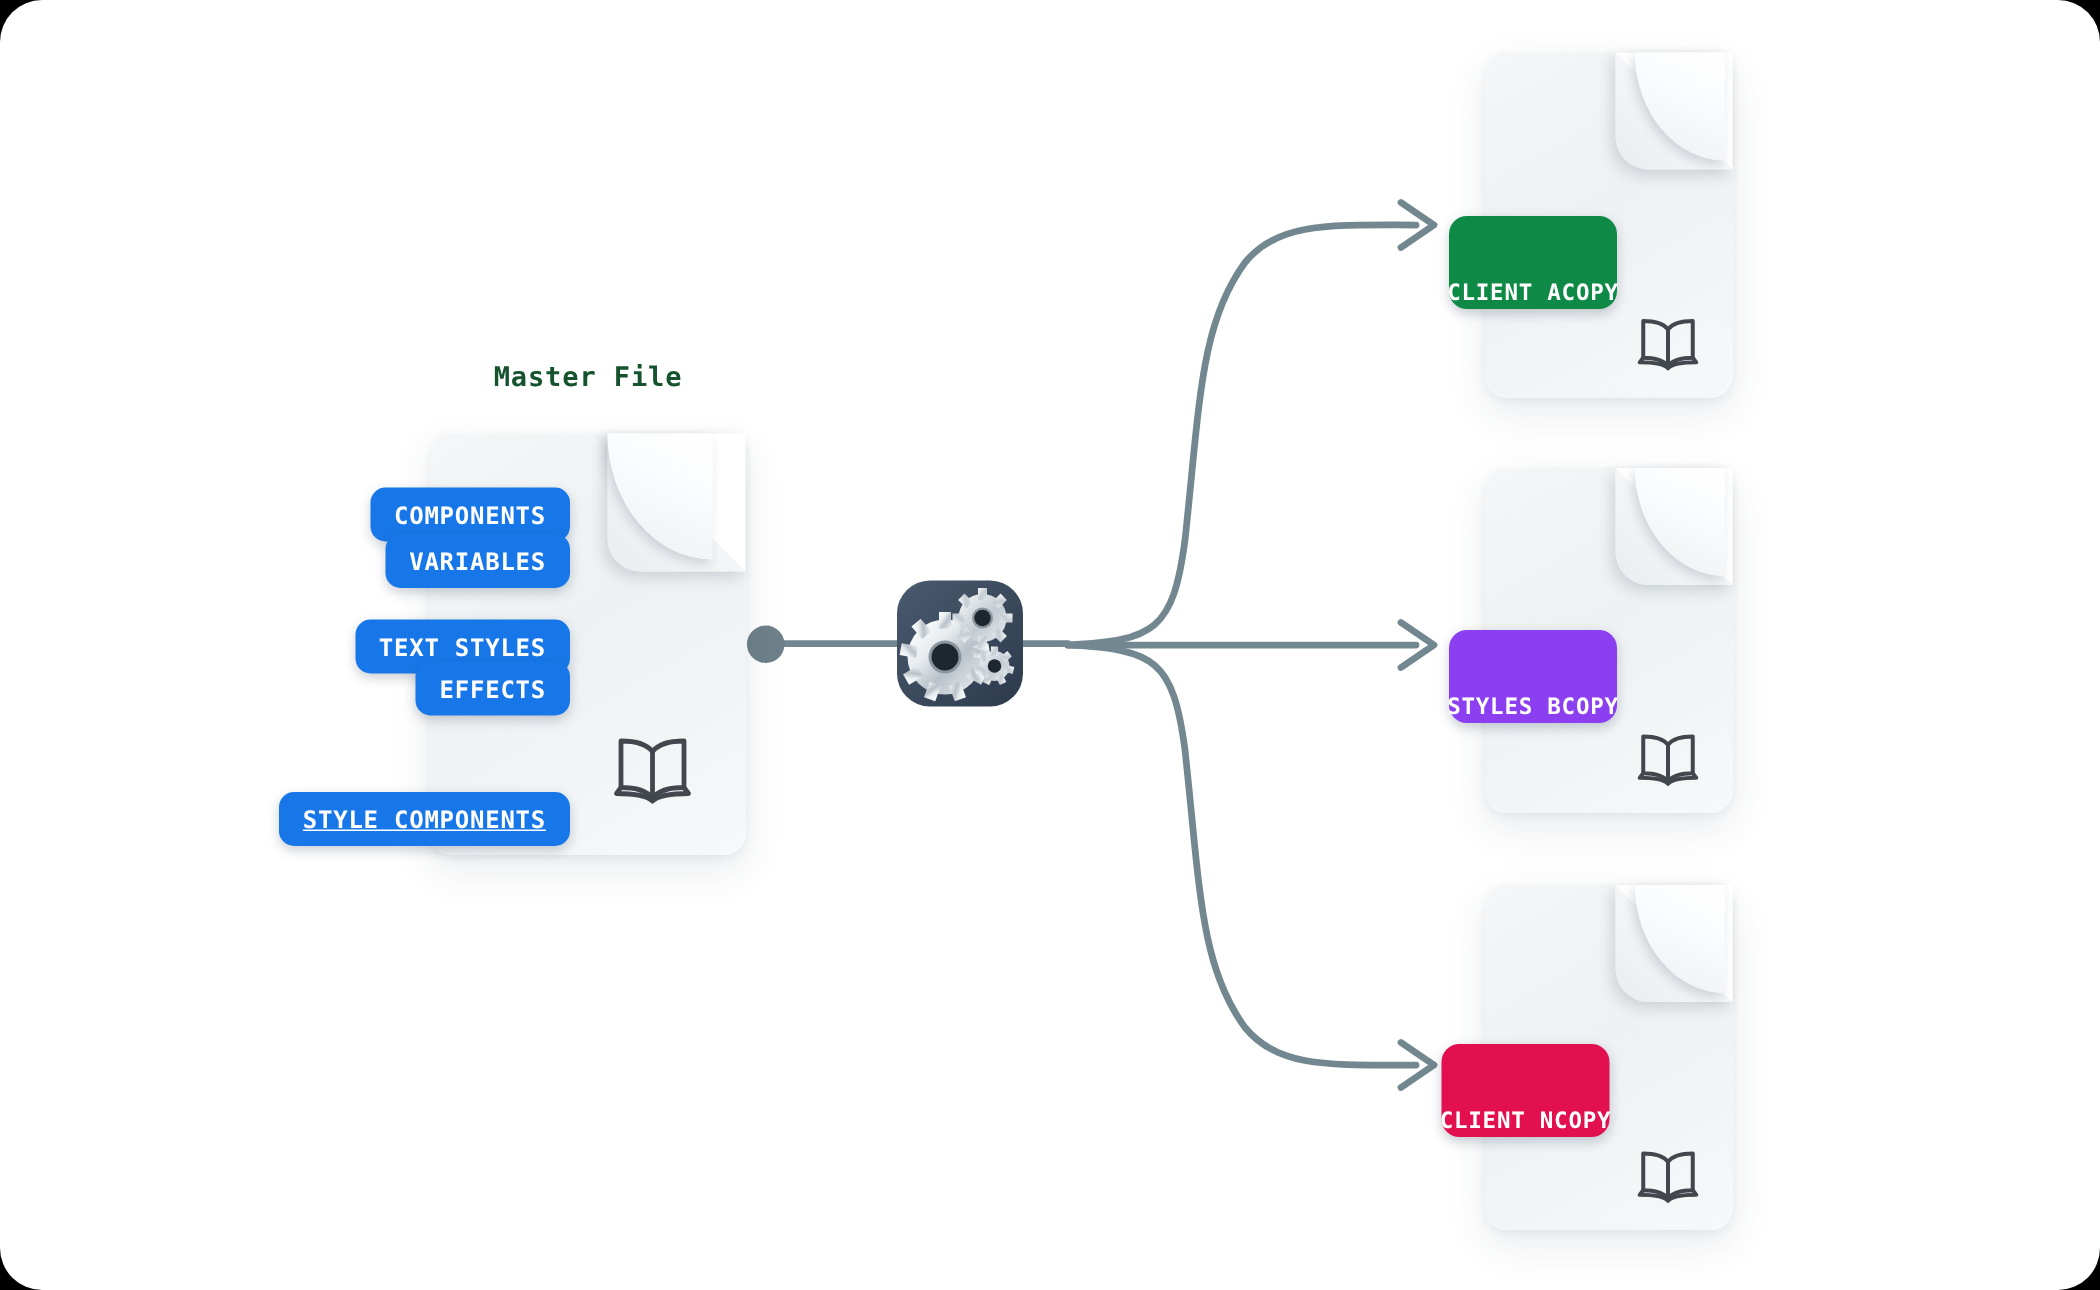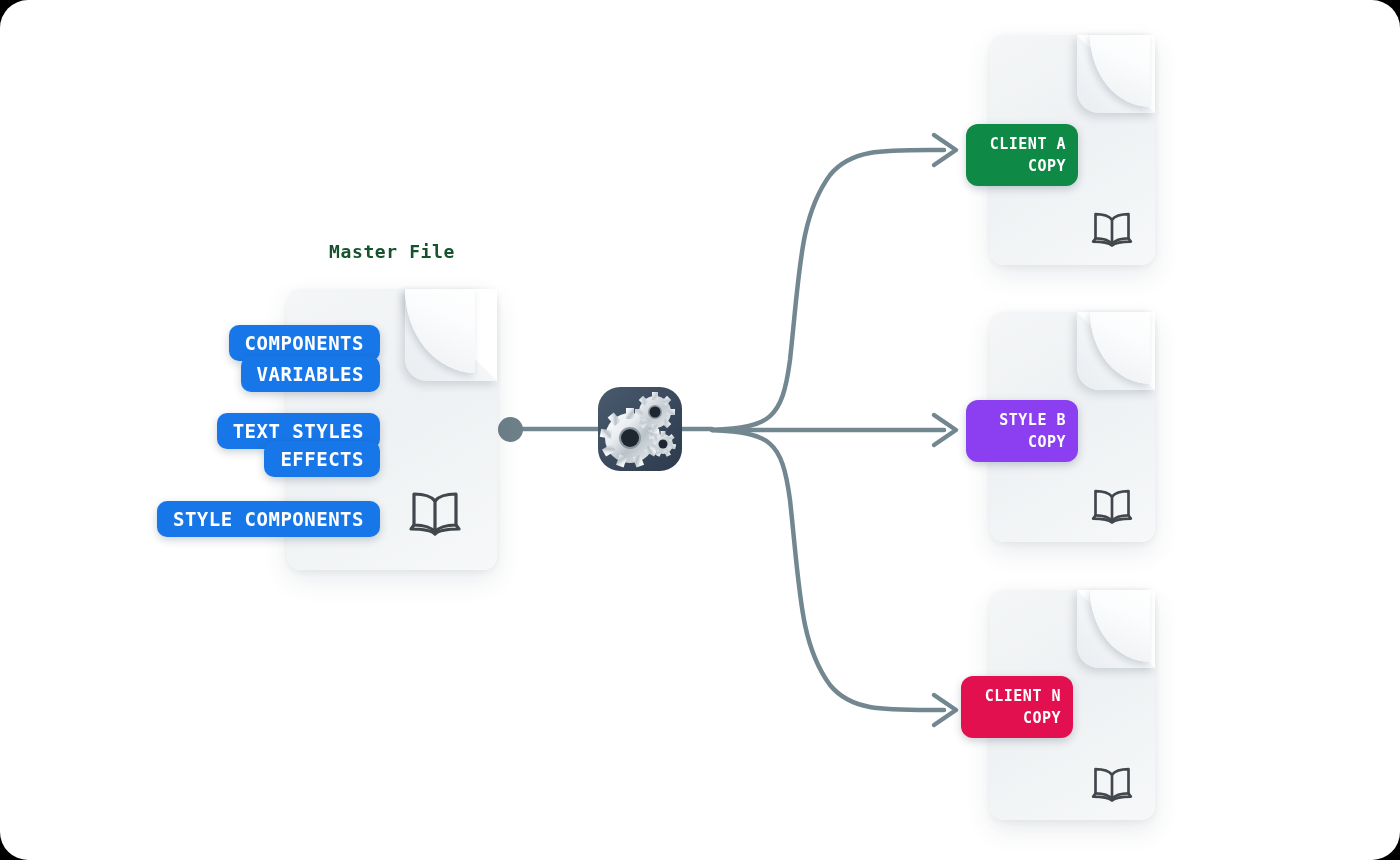--- a/index.html
+++ b/index.html
@@ -73,35 +73,36 @@
     font-family: "DejaVu Sans Mono", "Liberation Mono", monospace;
     font-weight: 700;
     letter-spacing: .5px;
     white-space: nowrap;
     box-shadow: 0 3px 8px rgba(20,40,70,.22);
   }
   .pill-master {
     height: 36px;
     border-radius: 10px;
     padding: 0 16px;
-    font-size: 19px;
+    font-size: 16px;
     background: #1877e8;
   }
   .pill-client {
     width: 112px;
     height: 62px;
     border-radius: 12px;
     padding: 0 12px;
     font-size: 15px;
     line-height: 22px;
     text-align: right;
     display: flex;
-    flex-direction: column;
+    flex-direction: row;
     align-items: flex-end;
     justify-content: center;
+    margin-top: 20px;
   }
 
   
   #master-label {
     position: absolute;
     left: 287px;
     top: 241px;
     width: 210px;
     text-align: center;
     font-family: "DejaVu Sans Mono", "Liberation Mono", monospace;
@@ -179,21 +180,21 @@
   </div>
   <div class="pill pill-master" style="right:1020px; top:356px;">
     <span>VARIABLES</span>
   </div>
   <div class="pill pill-master" style="right:1020px; top:413px;">
     <span>TEXT STYLES</span>
   </div>
   <div class="pill pill-master" style="right:1020px; top:441px;">
     <span>EFFECTS</span>
   </div>
-  <div class="pill pill-master" style="right:1020px; top:501px;">
+  <div class="pill pill-master" style="right:1020px; top:528px;text-decoration:underline;">
     <span>STYLE COMPONENTS</span>
   </div>
 
   <svg id="gears" viewBox="0 0 86 86">
     <defs>
       <linearGradient id="gBody" x1="0" y1="0" x2="1" y2="1">
         <stop offset="0%" stop-color="#4a5a6e"></stop>
         <stop offset="100%" stop-color="#2c3a4c"></stop>
       </linearGradient>
       <linearGradient id="gMetal" x1="0" y1="0" x2="1" y2="1">
@@ -289,21 +290,21 @@
     <svg class="book-icon" style="left:100px; top:175px;" width="44" height="38" viewBox="0 0 56 48">
       <g fill="none" stroke="#41474d" stroke-width="3.4" stroke-linecap="round" stroke-linejoin="round">
         <path d="M28 12 C24 7 16 5 7 5 L7 36 C16 36 24 38 28 43"></path>
         <path d="M28 12 C32 7 40 5 49 5 L49 36 C40 36 32 38 28 43"></path>
         <path d="M28 43 L28 12"></path>
         <path d="M7 36 L4 40 C14 40 24 41 28 45 C32 41 42 40 52 40 L49 36"></path>
       </g>
     </svg>
   </div>
   <div class="pill pill-client" style="left:966px; top:400px; background:#8b3ff0;">
-    <span>STYLE B</span>
+    <span>STYLES B</span>
     <span>COPY</span>
   </div>
 
   <div class="filecard" style="left:990px; top:590px; width:165px; height:230px;">
     <div class="fold-under" style="width:78px; height:78px;"></div>
     <div class="fold-mask" style="width:78px; height:78px; clip-path: polygon(0 0, 100% 0, 100% 100%);"></div>
     <div class="fold-curl" style="left:100px; top:0px; width:60px; height:72px;"></div>
     <svg class="book-icon" style="left:100px; top:175px;" width="44" height="38" viewBox="0 0 56 48">
       <g fill="none" stroke="#41474d" stroke-width="3.4" stroke-linecap="round" stroke-linejoin="round">
         <path d="M28 12 C24 7 16 5 7 5 L7 36 C16 36 24 38 28 43"></path>

